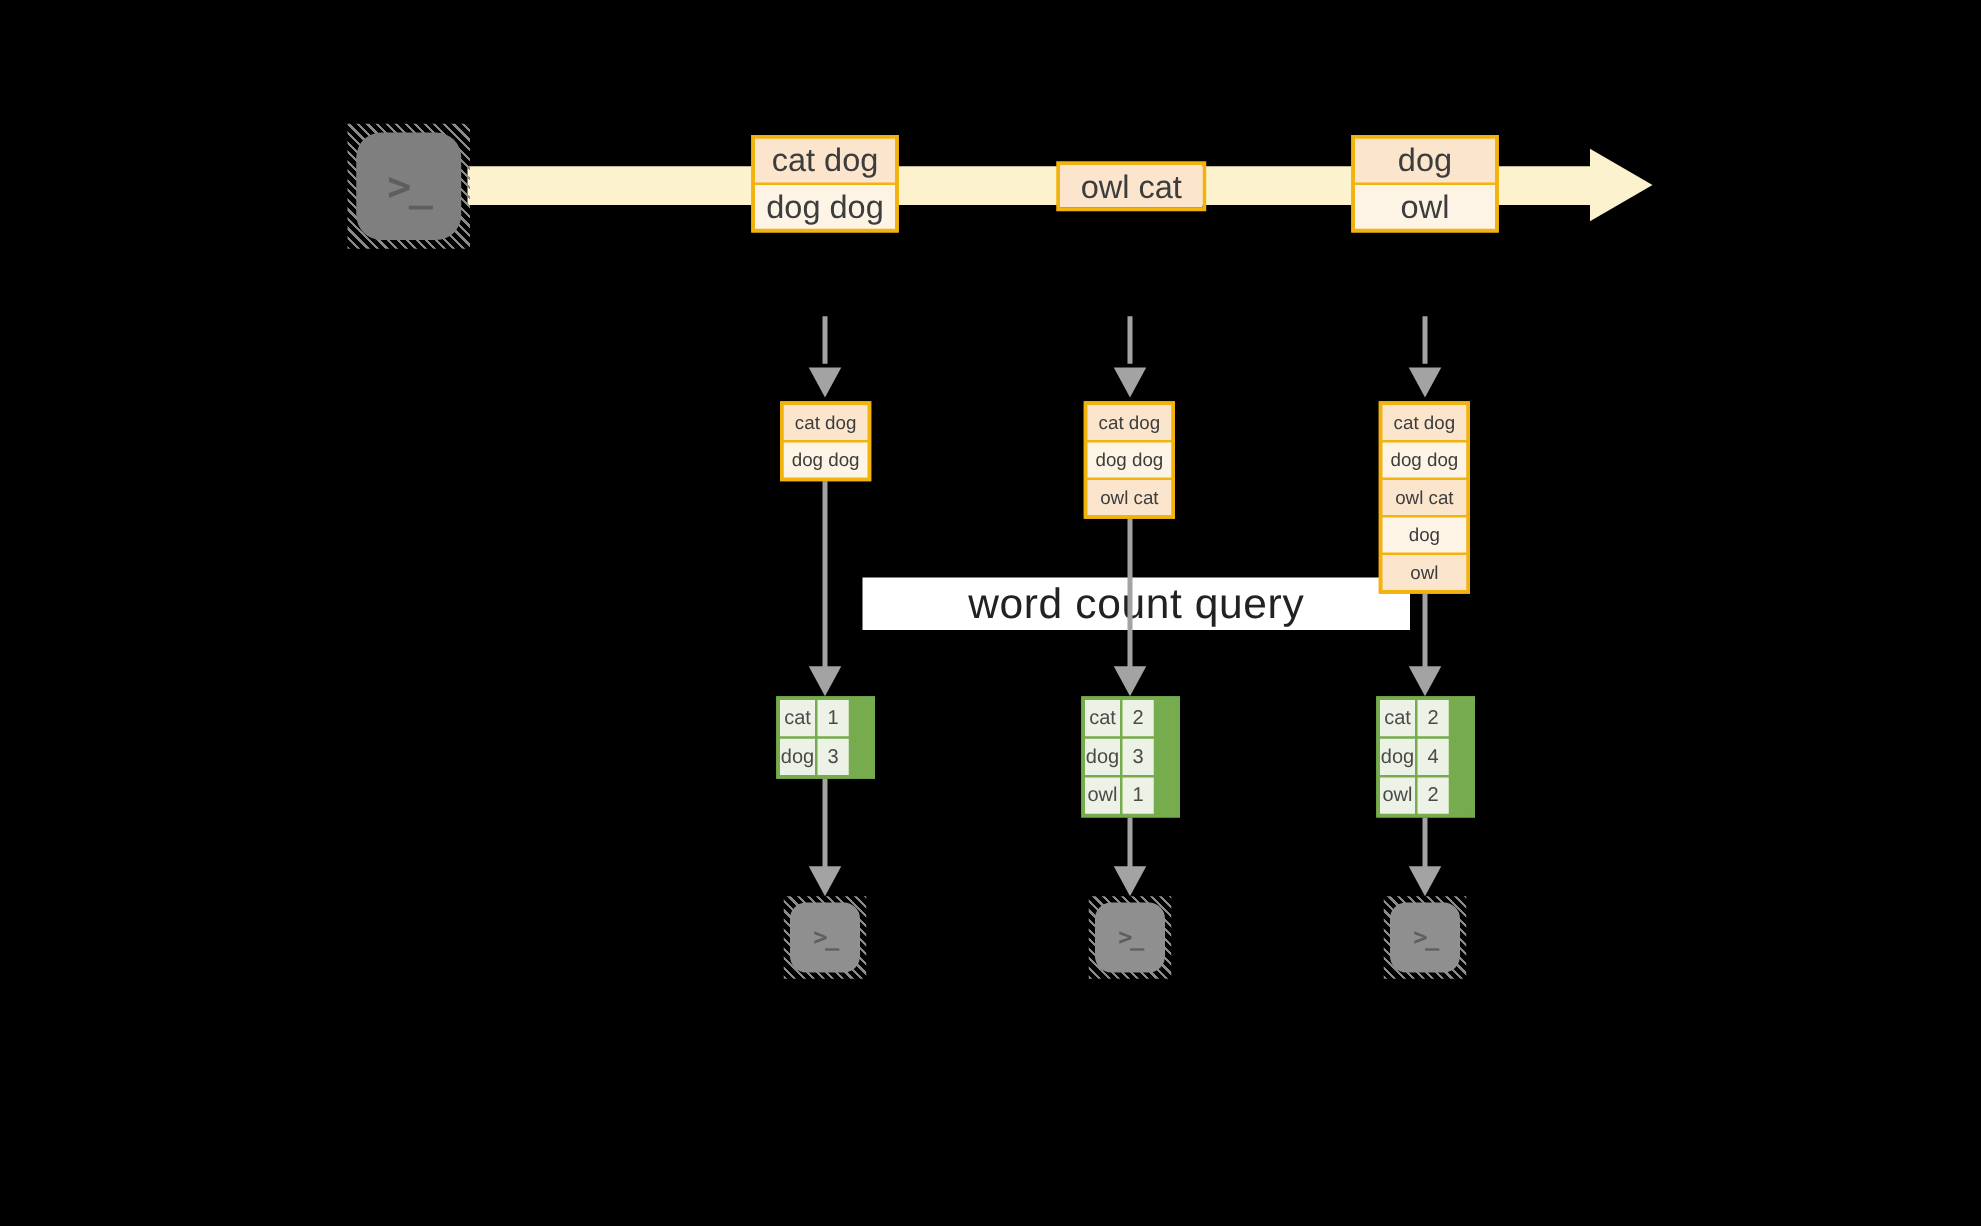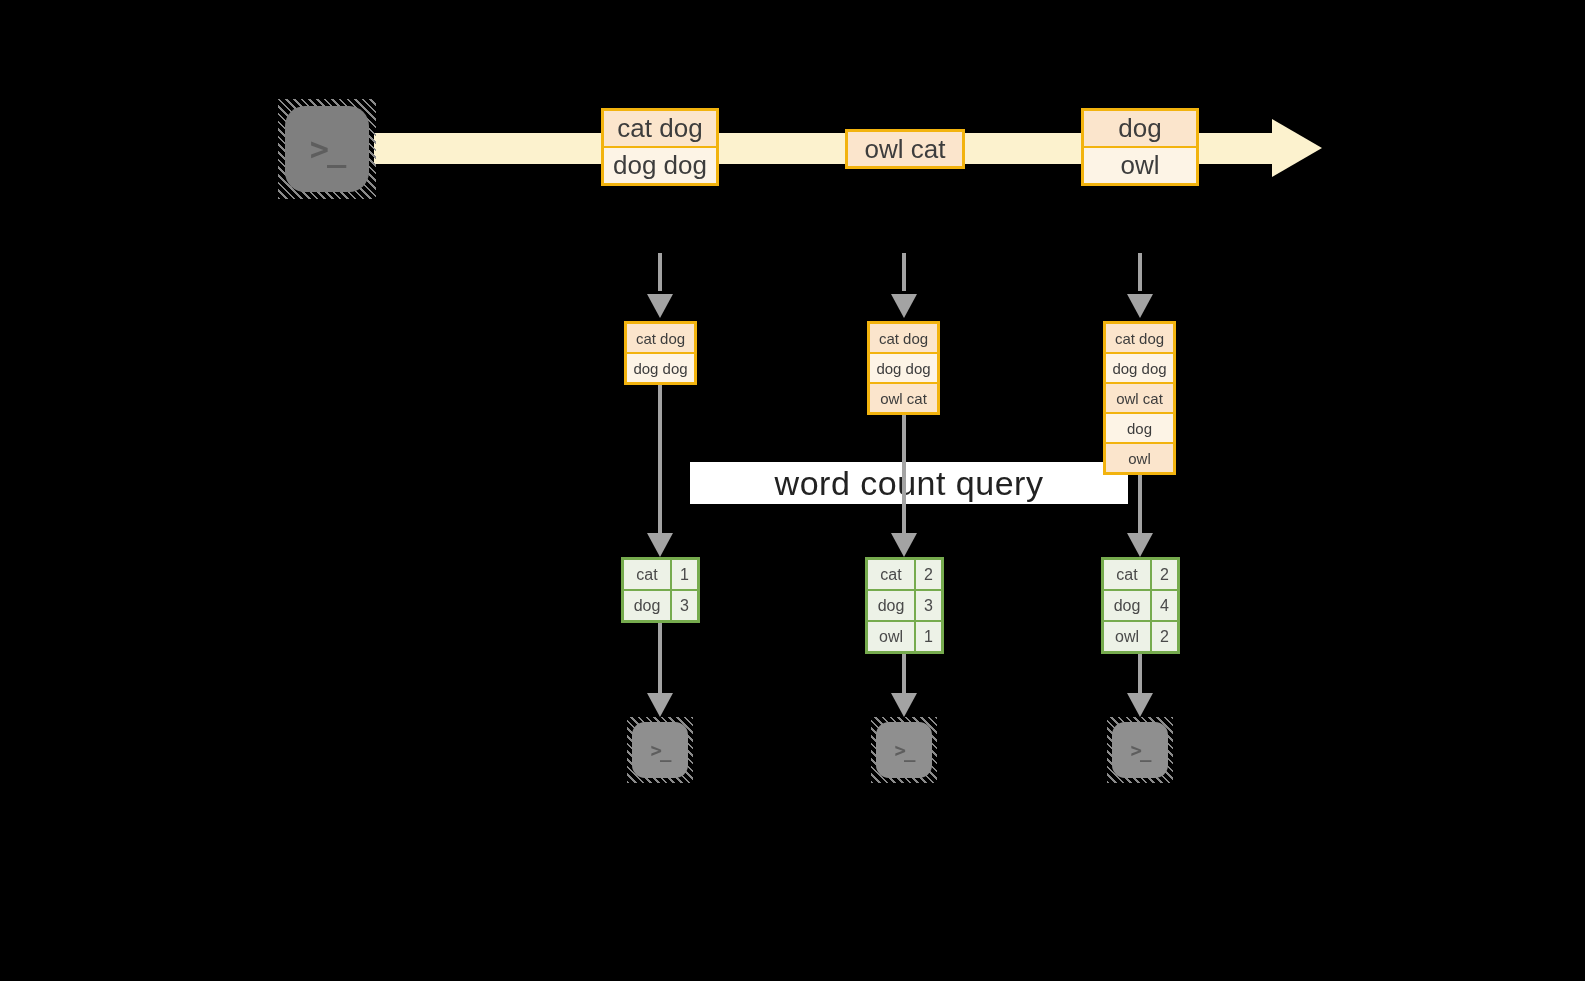--- a/index.html
+++ b/index.html
@@ -40,21 +40,21 @@
   
   .query{background:var(--query-bg,#ffffff);z-index:1;display:flex;align-items:center;justify-content:center;
          font-size:34px;font-weight:300;color:var(--query-text,#222222);letter-spacing:0.5px;}
 
   
   .gtable{border:3px solid var(--table-border,#76ab4e);background:var(--table-border,#76ab4e);z-index:3;}
   .grow{display:flex;}
   .grow + .grow{margin-top:2px;}
   .gcell{height:29px;display:flex;align-items:center;justify-content:center;
          background:var(--table-fill,#edf2e7);color:#4a4a4a;font-size:16px;}
-  .gcell.w{width:46px;}
+  .gcell.w{width:28px;}
   .gcell.n{width:25px;margin-left:2px;}
 </style>
 </head>
 <body>
 
 <div class="canvas">
 
   <div class="abs band" style="left:374px;top:133px;width:900px;height:31px;"></div>
   <div class="abs band-head" style="left:1272px;top:119px;"></div>
 

